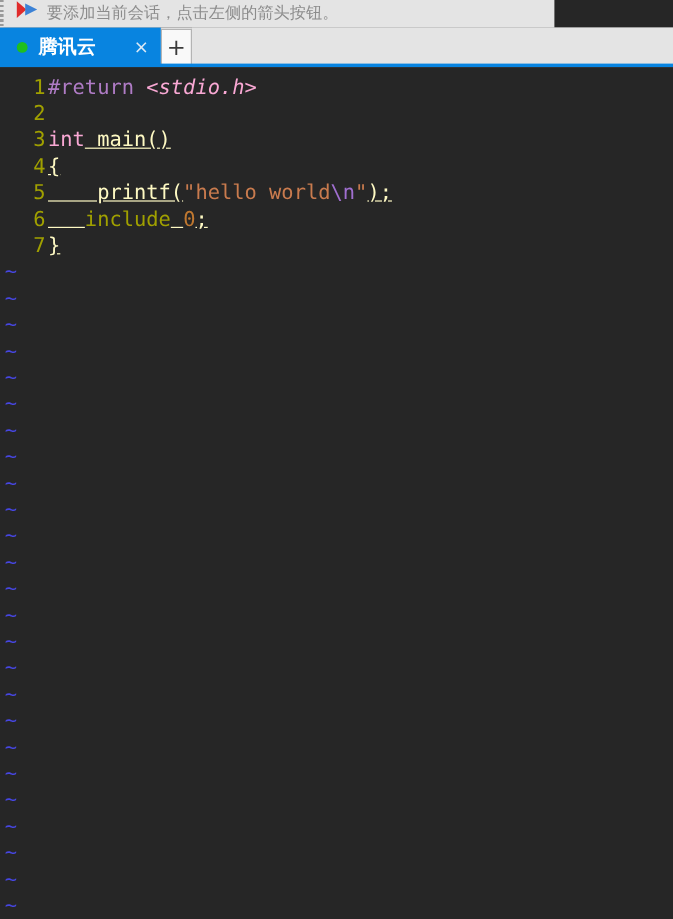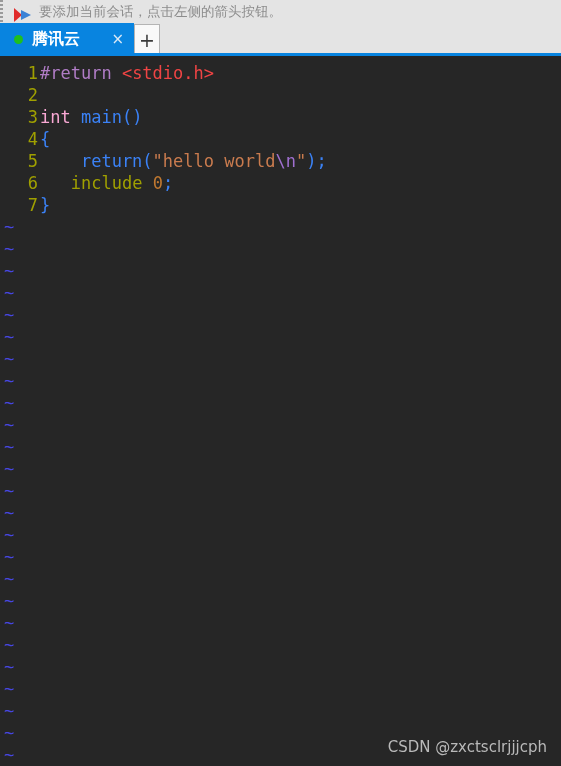--- a/index.html
+++ b/index.html
@@ -12,25 +12,25 @@
     height: 766px;
     overflow: hidden;
     font-family: "DejaVu Sans Mono", monospace;
     position: relative;
   }
 
   
   .banner {
     position: absolute;
     left: 0; top: 0;
-    width: 561px;
+    width: 462px;
     height: 23px;
     background: #e4e4e4;
     display: flex;
-    align-items: flex-end;
+    align-items: flex-start;
     box-sizing: border-box;
     padding-left: 12px;
     overflow: hidden;
   }
   .banner-edge {
     position: absolute;
     left: 0; top: 0;
     width: 3px; height: 23px;
     background: repeating-linear-gradient(
       to bottom,
@@ -161,23 +161,23 @@
     width: 40px;
     text-align: left;
     color: #4646e0;
     flex: 0 0 auto;
     padding-left: 4px;
     box-sizing: border-box;
   }
   .code { flex: 1 1 auto; }
 
   .tok-pre   { color: #b07cc6; }
-  .tok-inc   { color: #ef4444; }
+  .tok-inc   { color: #f9a8d4; font-style: italic; }
   .tok-type  { color: #f9a8d4; }
-  .tok-plain { color: #3b82f6; }
+  .tok-plain { color: #fef9c3; text-decoration: underline; }
   .tok-str   { color: #c97b4e; }
   .tok-esc   { color: #a06fd0; }
   .tok-kw    { color: #a0a000; }
   .tok-num   { color: #c07830; }
 
   
   .watermark {
     position: absolute;
     right: 14px;
     bottom: 10px;
@@ -211,21 +211,21 @@
   <div class="tabstrip-filler"></div>
 </div>
 <div class="blue-rule"></div>
 
 <div class="terminal">
   <div class="code-area">
       <div class="row"><span class="gutter">1</span><span class="code"><span class="tok-pre">#return </span><span class="tok-inc">&lt;stdio.h&gt;</span></span></div>
       <div class="row"><span class="gutter">2</span><span class="code"></span></div>
       <div class="row"><span class="gutter">3</span><span class="code"><span class="tok-type">int</span><span class="tok-plain"> main()</span></span></div>
       <div class="row"><span class="gutter">4</span><span class="code"><span class="tok-plain">{</span></span></div>
-      <div class="row"><span class="gutter">5</span><span class="code"><span class="tok-plain">    return(</span><span class="tok-str">"hello world</span><span class="tok-esc">\n</span><span class="tok-str">"</span><span class="tok-plain">);</span></span></div>
+      <div class="row"><span class="gutter">5</span><span class="code"><span class="tok-plain">    printf(</span><span class="tok-str">"hello world</span><span class="tok-esc">\n</span><span class="tok-str">"</span><span class="tok-plain">);</span></span></div>
       <div class="row"><span class="gutter">6</span><span class="code"><span class="tok-plain">   </span><span class="tok-kw">include</span><span class="tok-plain"> </span><span class="tok-num">0</span><span class="tok-plain">;</span></span></div>
       <div class="row"><span class="gutter">7</span><span class="code"><span class="tok-plain">}</span></span></div>
       <div class="row"><span class="tilde">~</span></div>
       <div class="row"><span class="tilde">~</span></div>
       <div class="row"><span class="tilde">~</span></div>
       <div class="row"><span class="tilde">~</span></div>
       <div class="row"><span class="tilde">~</span></div>
       <div class="row"><span class="tilde">~</span></div>
       <div class="row"><span class="tilde">~</span></div>
       <div class="row"><span class="tilde">~</span></div>
@@ -241,14 +241,13 @@
       <div class="row"><span class="tilde">~</span></div>
       <div class="row"><span class="tilde">~</span></div>
       <div class="row"><span class="tilde">~</span></div>
       <div class="row"><span class="tilde">~</span></div>
       <div class="row"><span class="tilde">~</span></div>
       <div class="row"><span class="tilde">~</span></div>
       <div class="row"><span class="tilde">~</span></div>
       <div class="row"><span class="tilde">~</span></div>
     </div>
 
-  <div class="watermark">CSDN @zxctsclrjjjcph</div>
 </div>
 
 </body></html>

